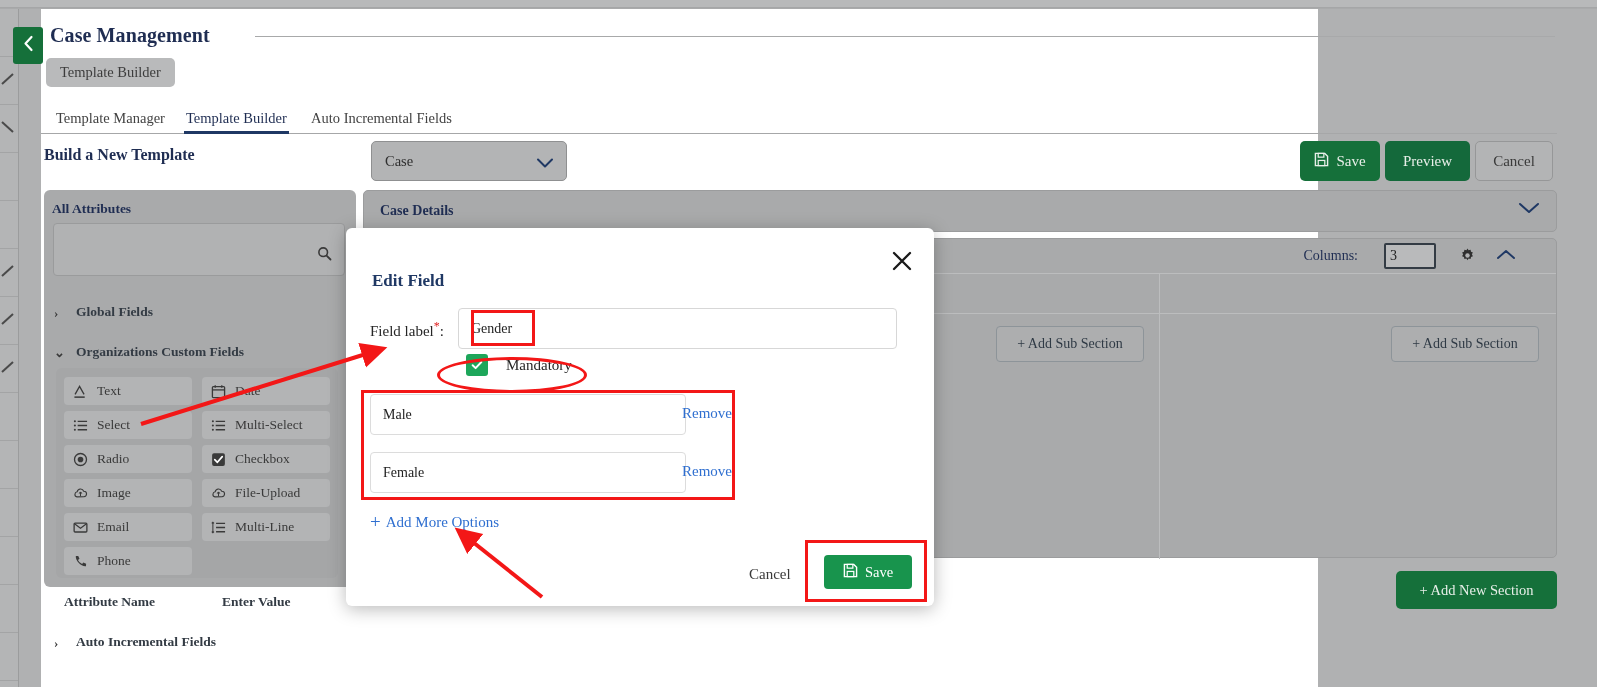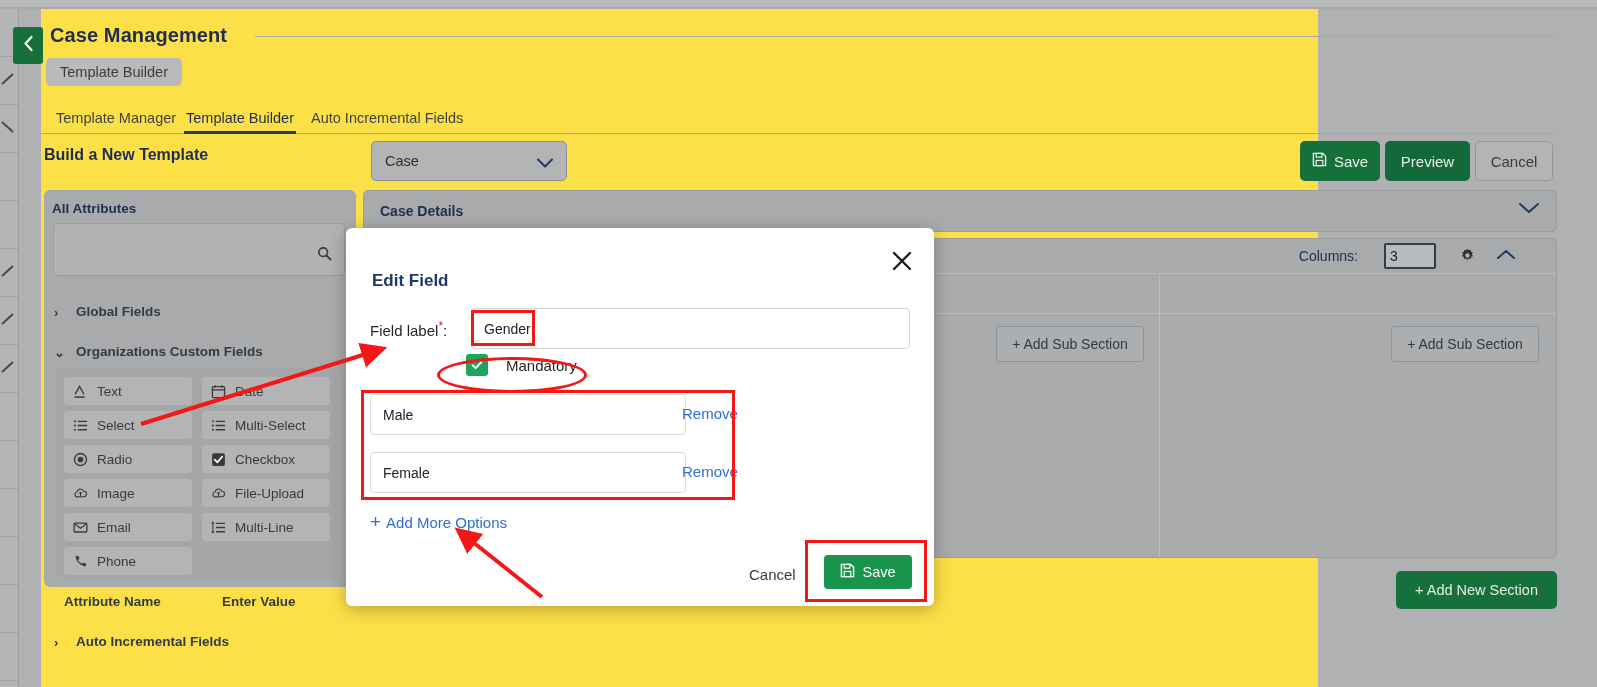--- a/index.html
+++ b/index.html
@@ -2,21 +2,21 @@
 <html><head>
 <meta charset="utf-8">
 <style>
   * { box-sizing: border-box; margin: 0; padding: 0; }
   html, body {
     width: 1597px; height: 687px;
     font-family: "Liberation Sans", sans-serif;
     background: #b0b1b2;
     overflow: hidden;
   }
-  #root { position: relative; width: 1318px; height: 687px; background: #fde047; }
+  #root { position: relative; width: 1318px; height: 687px; background: #ffffff; font-family: Liberation Serif, serif; }
 
   
   .page { position: absolute; inset: 0; }
 
   
   .top-strip { position:absolute; left:0; top:0; width:1597px; height:8px; background:#b8b9ba; border-bottom:1px solid #a5a6a7;}
   .top-strip-2 { position:absolute; left:0; top:8px; width:1597px; height:1px; background:#a9aaab; }
 
   
   .rail { position:absolute; left:0; top:9px; width:19px; height:678px; background:#b4b5b6; border-right:1px solid #9b9c9d; }
@@ -157,21 +157,21 @@
     position:absolute; left:346px; top:228px; width:588px; height:378px;
     background:#ffffff; border-radius:6px;
     box-shadow:0 3px 18px rgba(0,0,0,.28);
   }
   .modal-close { position:absolute; right:19px; top:20px; width:26px; height:26px; display:flex; align-items:center; justify-content:center; }
   .modal-title { position:absolute; left:26px; top:43px; font-size:17px; font-weight:bold; color:#1f3864; }
 
   .fl-label { position:absolute; left:24px; top:91px; font-size:15px; color:#262626; }
   .fl-label sup { color:#e02020; font-size:12px; }
   .fl-input {
-    position:absolute; left:125px; top:80px; width:439px; height:41px;
+    position:absolute; left:112px; top:80px; width:439px; height:41px;
     background:#fff; border:1px solid #d7d7d7; border-radius:4px;
   }
   .fl-input .v { position:absolute; left:12px; top:12px; font-size:14px; color:#222; }
 
   .mand-row { position:absolute; left:120px; top:126px; display:flex; align-items:center; gap:18px; }
   .cbox { width:22px; height:22px; background:#1da65a; border-radius:3px; display:flex; align-items:center; justify-content:center; color:#fff; font-size:14px; }
   .mand-txt { font-size:15px; color:#262626; }
 
   .opt-row { position:absolute; left:24px; width:316px; height:41px; }
   .opt-input { position:absolute; left:0; top:0; width:100%; height:41px; background:#fff; border:1px solid #dcdcdc; border-radius:4px; }

